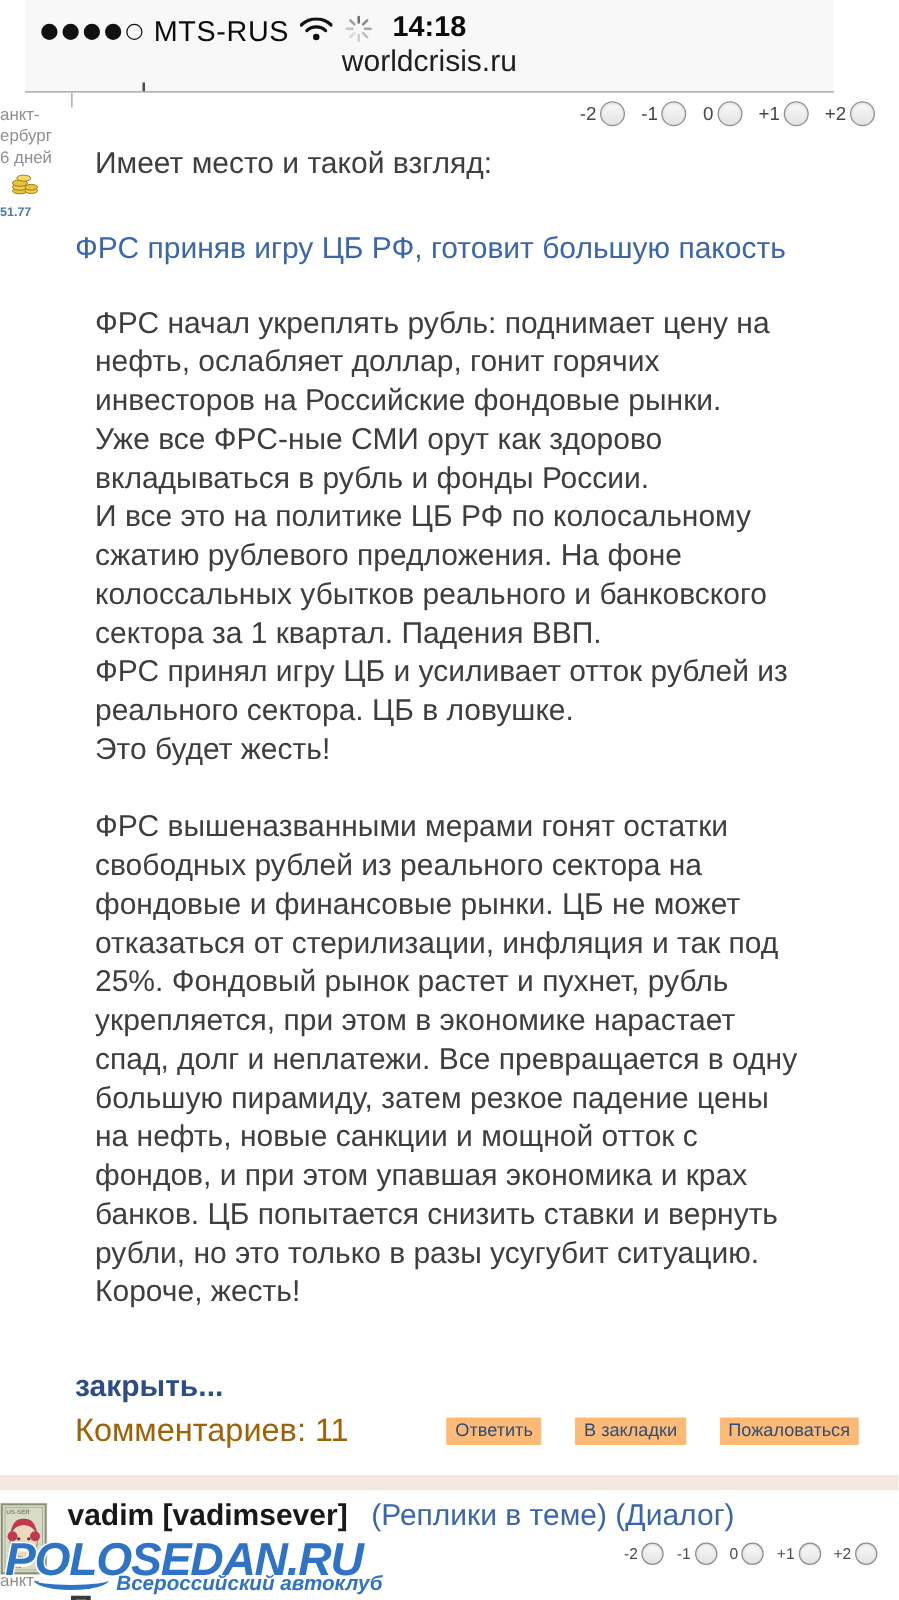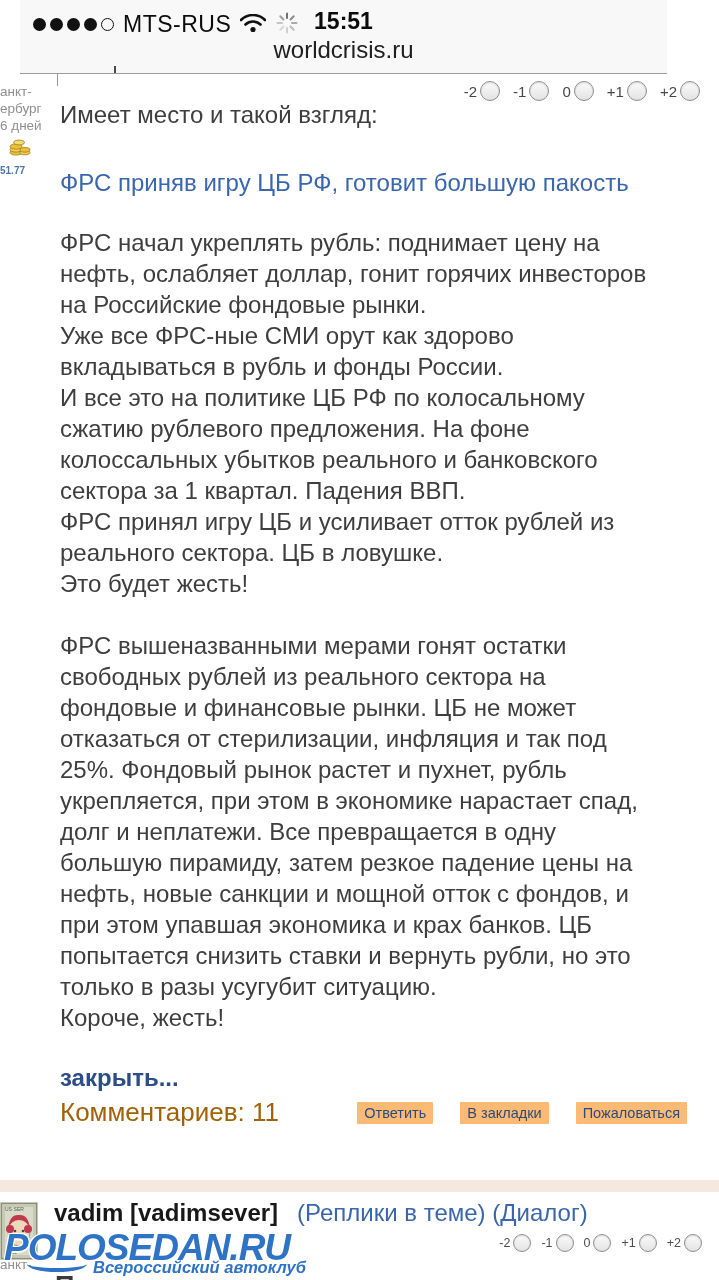--- a/index.html
+++ b/index.html
@@ -48,21 +48,21 @@
   .rating-bottom{position:absolute;right:17px;top:54px;gap:10px;}
   .rating-bottom .rating-opt{font-size:12.5px;color:#4d4d4d;}
   .rating-bottom .radio{width:16px;height:16px;}
   
   .sidebar-top{position:absolute;left:0;top:9px;width:55px;
     font-size:13.5px;line-height:17px;color:#8f8f8f;}
   .karma{font-size:10px;font-weight:bold;color:#4d77a8;margin-top:2px;}
   .coins{margin:3px 0 0 8px;}
   
   .post{margin:0 58px 0 60px;padding-top:25px;font-size:24px;line-height:31px;color:#3e3e3e;}
-  .post p{margin:0;}
+  .post p{margin:16px;}
   .intro{margin:0;}
   .title-link{display:block;margin-top:37px;color:#3a66ad;text-decoration:none;}
   .body-block{white-space:pre-line;}
   .b1{margin-top:29px !important;}
   .b2{margin-top:31px !important;}
   .b3{margin-top:31px !important;}
   .collapse-link{display:inline-block;margin-top:29px;font-weight:bold;color:#2d4d86;text-decoration:none;}
   .footer-row{display:flex;align-items:center;margin-top:4px;margin-right:-26px;}
   .comments-link{font-size:26px;color:#a16207;text-decoration:none;}
   .actions{margin-left:auto;display:flex;gap:27px;align-items:center;}
@@ -111,21 +111,21 @@
           <line x1="20.5" y1="11" x2="16" y2="11" stroke="#a8a8a8"></line>
           <line x1="17.7" y1="17.7" x2="14.5" y2="14.5" stroke="#bdbdbd"></line>
           <line x1="11" y1="20.5" x2="11" y2="16" stroke="#cfcfcf"></line>
           <line x1="4.3" y1="17.7" x2="7.5" y2="14.5" stroke="#d8d8d8"></line>
           <line x1="1.5" y1="11" x2="6" y2="11" stroke="#c4c4c4"></line>
           <line x1="4.3" y1="4.3" x2="7.5" y2="7.5" stroke="#9e9e9e"></line>
         </g>
       </svg>
     </span>
   </div>
-  <div class="sb-time">15:51</div>
+  <div class="sb-time">14:18</div>
   <div class="url-title">worldcrisis.ru</div>
   <div class="border-tick"></div>
 </div>
 
 <div class="content">
   <div class="v-divider"></div>
 
   <div class="rating-row rating-top">
     <span class="rating-opt">
         <span>-2</span>

